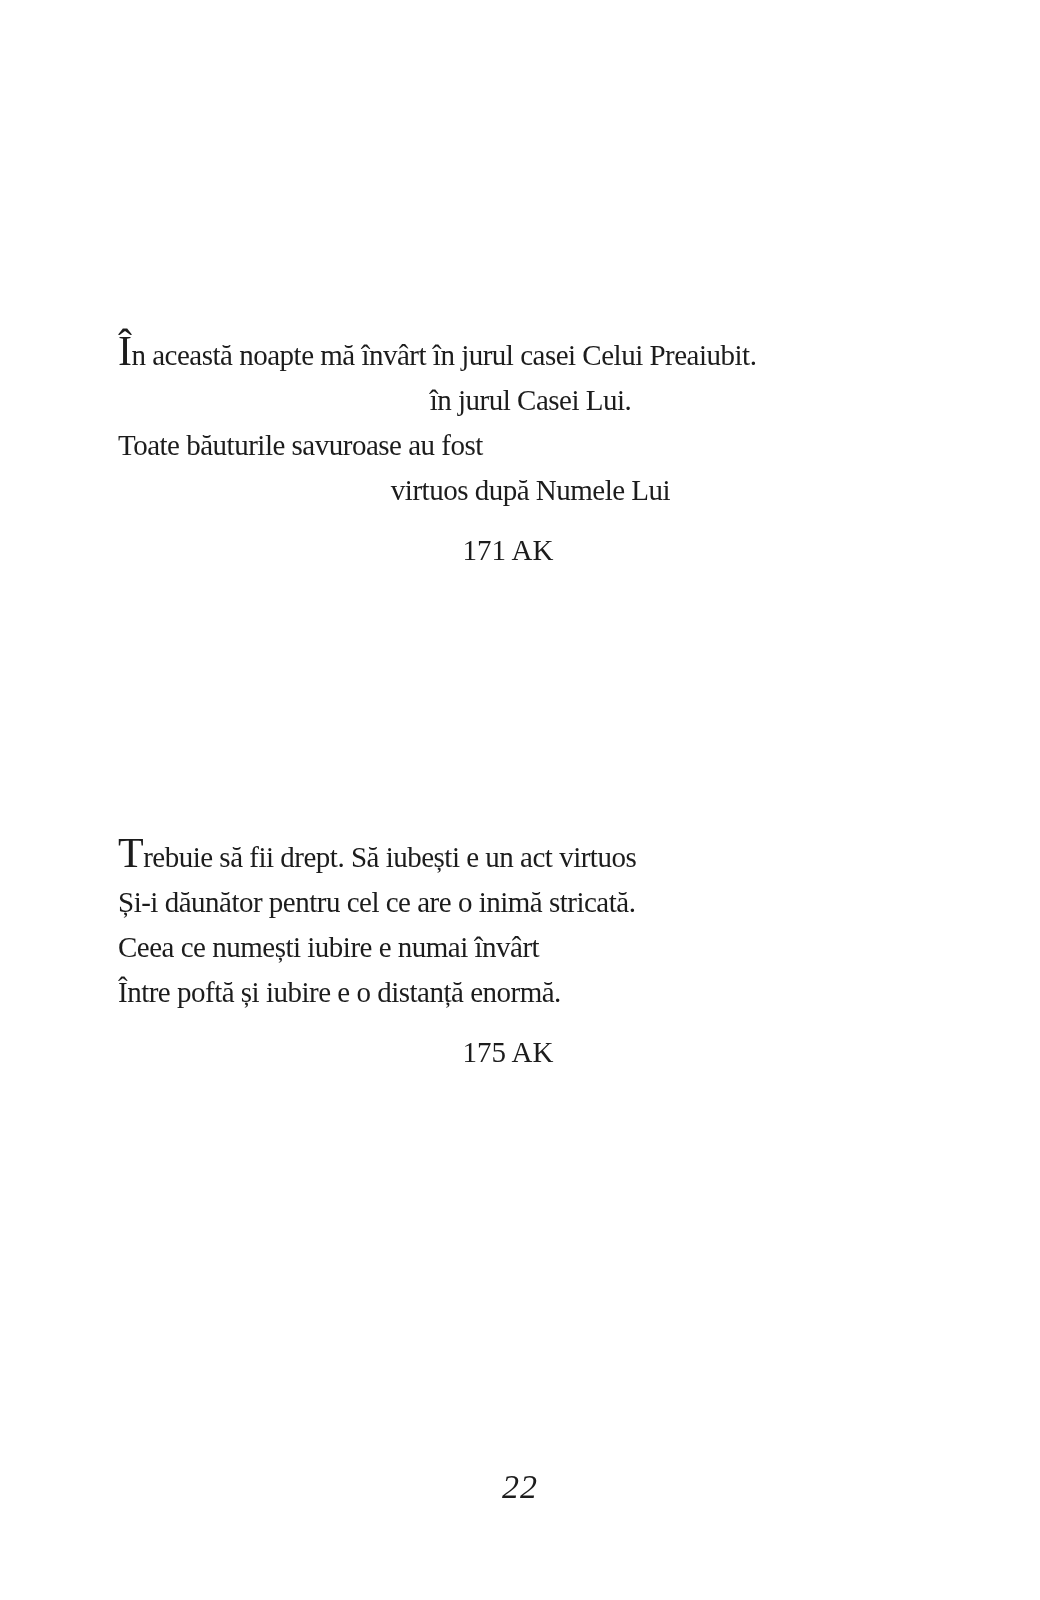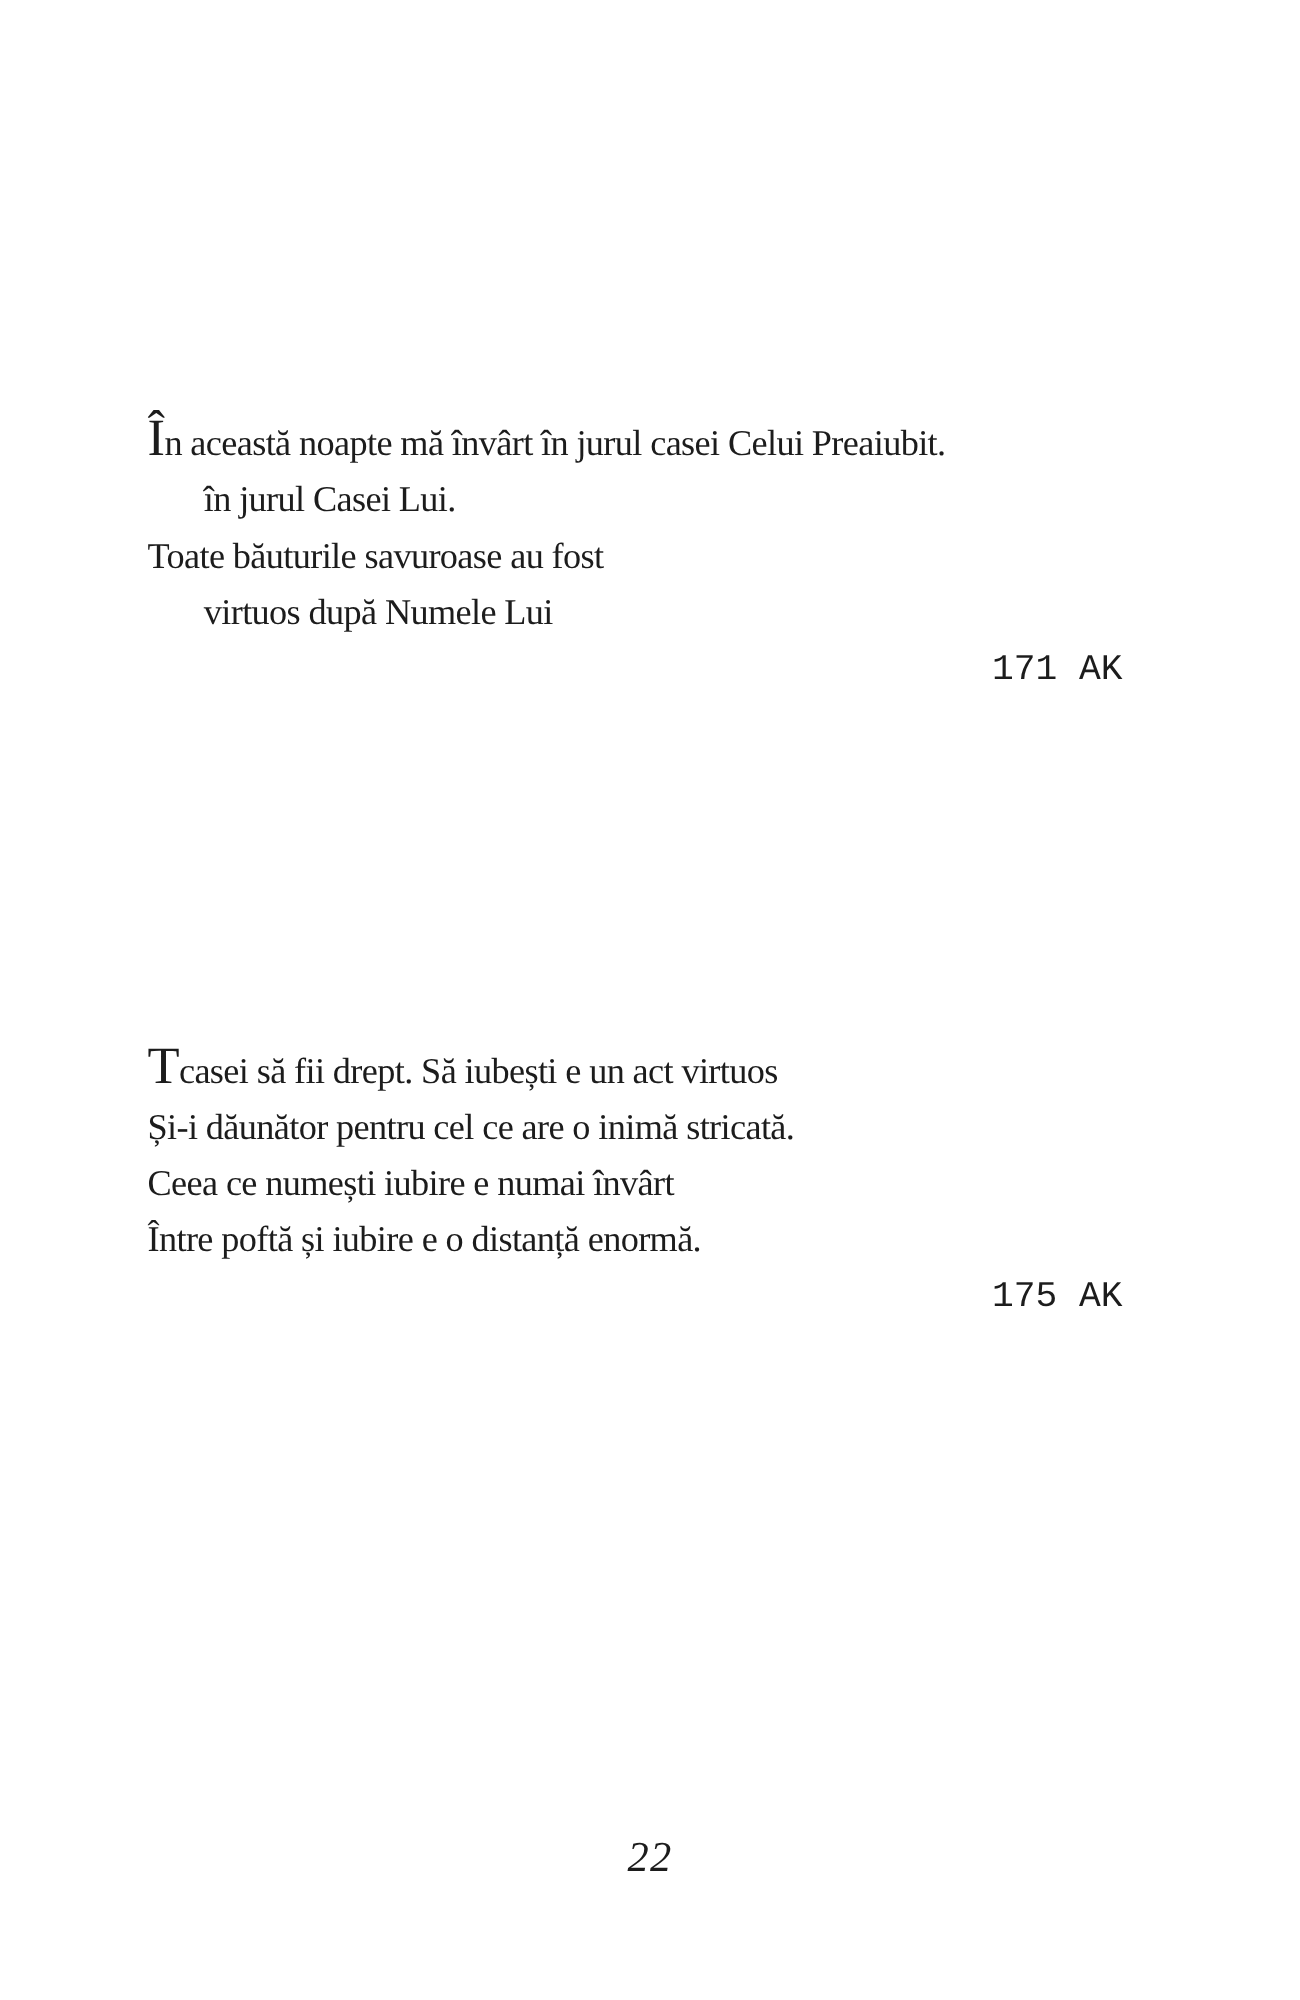--- a/index.html
+++ b/index.html
@@ -23,29 +23,30 @@
     line-height: 45px;
     letter-spacing: -0.5px;
   }
   #poem-1 { top: 333px; }
   #poem-2 { top: 835px; }
   .line {
     white-space: nowrap;
   }
   .line.indent {
     padding-left: 45px;
+    text-align: center;
   }
   .dropcap {
     font-size: 42px;
     line-height: 0;
   }
   .attribution {
-    text-align: right;
+    text-align: center;
+    margin-top: 15px;
     letter-spacing: 0;
-    font-family: Liberation Mono, monospace;
   }
   .page-number {
     position: absolute;
     top: 1468px;
     left: 0;
     width: 100%;
     text-align: center;
     font-style: italic;
     font-size: 34px;
     letter-spacing: 1px;
@@ -58,21 +59,21 @@
 
   <section class="poem" id="poem-1">
     <div class="line"><span class="dropcap">Î</span><span>n această noapte mă învârt în jurul casei Celui Preaiubit.</span></div>
     <div class="line indent">în jurul Casei Lui.</div>
     <div class="line">Toate băuturile savuroase au fost</div>
     <div class="line indent">virtuos după Numele Lui</div>
     <div class="attribution">171 AK</div>
   </section>
 
   <section class="poem" id="poem-2">
-    <div class="line"><span class="dropcap">T</span><span>casei să fii drept. Să iubești e un act virtuos</span></div>
+    <div class="line"><span class="dropcap">T</span><span>rebuie să fii drept. Să iubești e un act virtuos</span></div>
     <div class="line">Și-i dăunător pentru cel ce are o inimă stricată.</div>
     <div class="line">Ceea ce numești iubire e numai învârt</div>
     <div class="line">Între poftă și iubire e o distanță enormă.</div>
     <div class="attribution">175 AK</div>
   </section>
 
   <footer class="page-number">22</footer>
 
 </main>
 

